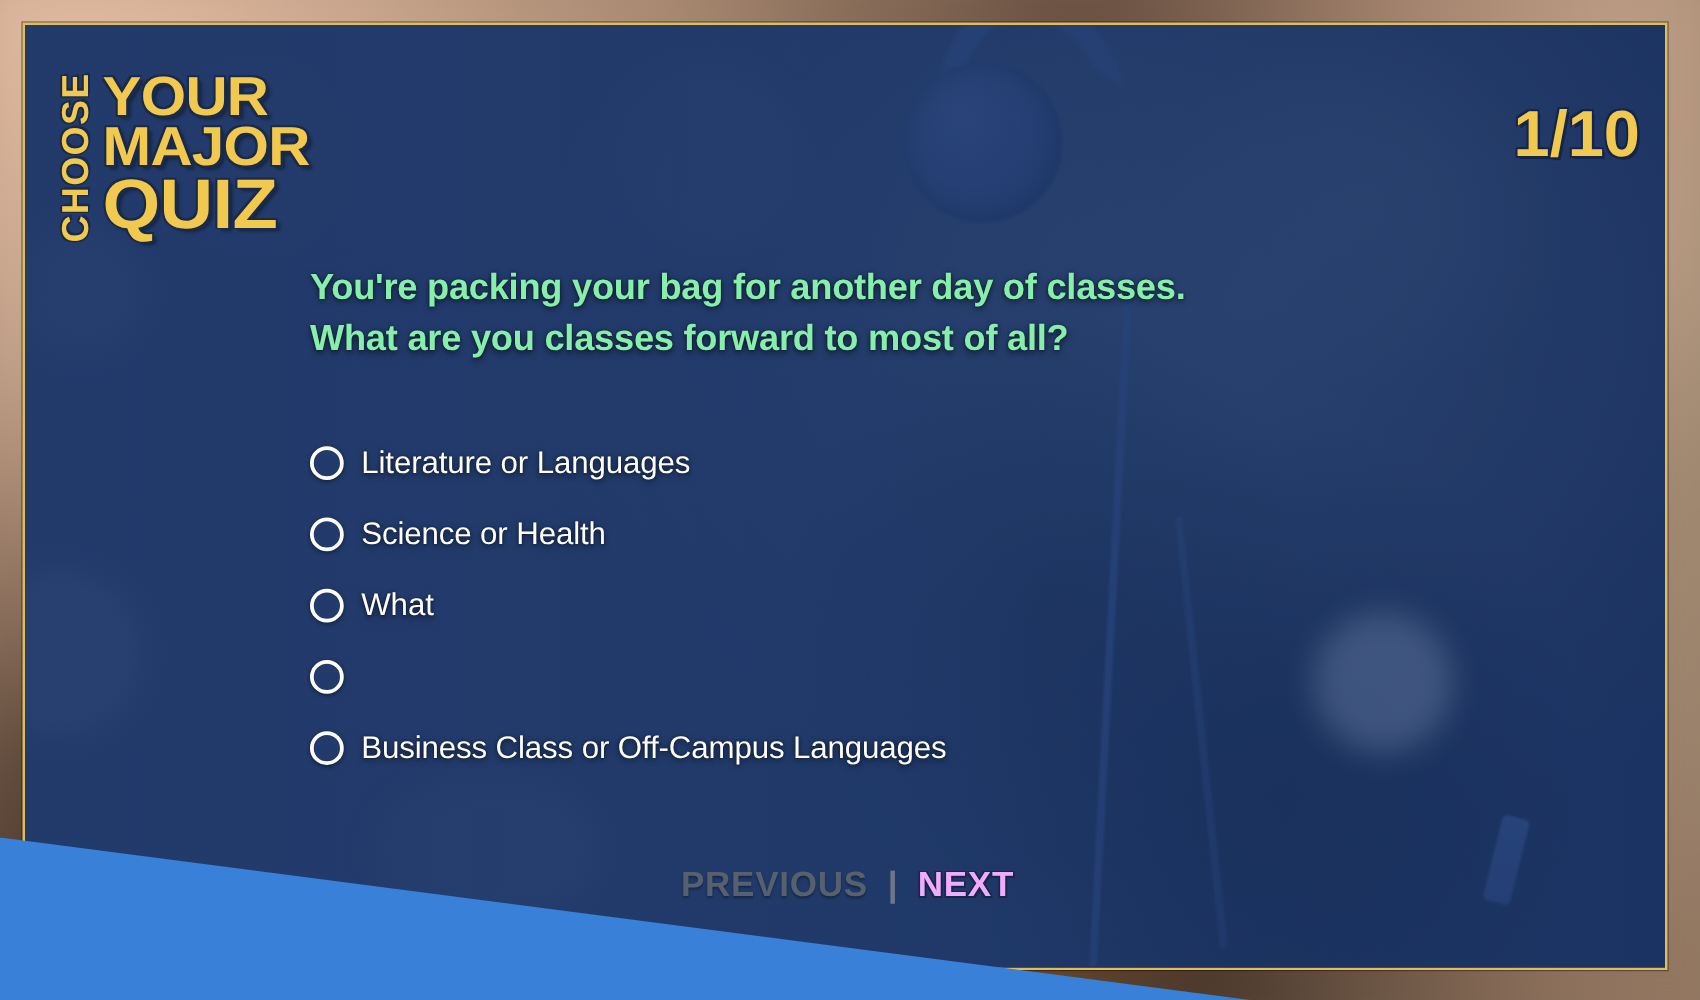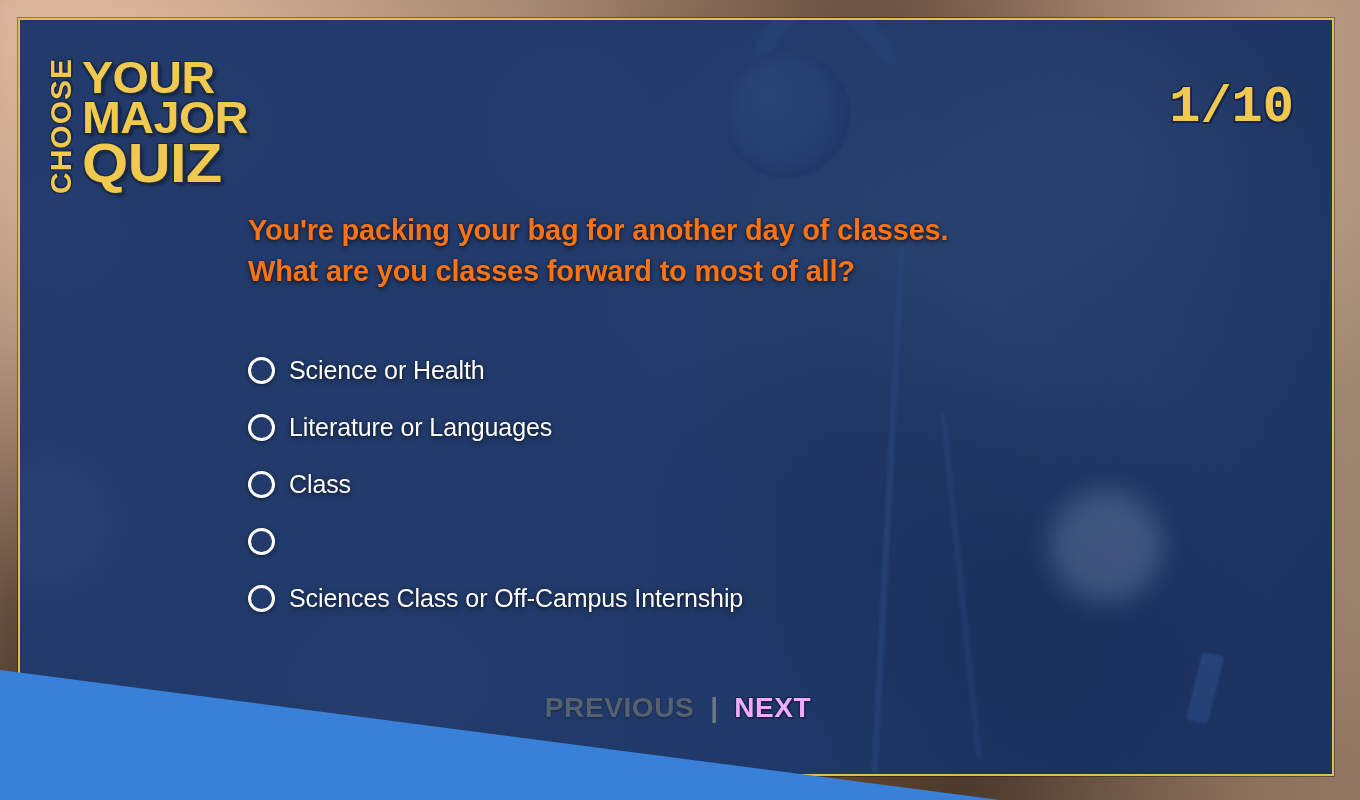--- a/index.html
+++ b/index.html
@@ -222,37 +222,37 @@
     transform: scaleX(1.06);
     transform-origin: left center;
   }
   .logo-line.l1 { font-size: 44px; }
   .logo-line.l2 { font-size: 44px; }
   .logo-line.l3 { font-size: 56px; margin-top: -2px; }
 
   
   .counter {
     position: absolute;
-    right: 38px;
+    right: 20px;
     top: 58px;
-    font-family: Liberation Mono, monospace;
+    font-family: Liberation Sans, sans-serif;
     font-weight: bold;
     font-size: 52px;
     color: #f2c94f;
     letter-spacing: 0px;
     text-shadow: 2px 2px 0 #14244a, -1.5px -1.5px 0 #14244a, 1.5px -1.5px 0 #14244a, -1.5px 1.5px 0 #14244a;
   }
 
   
   .question {
     position: absolute;
     left: 228px;
     top: 190px;
     width: 880px;
-    color: #f97316;
+    color: #86efac;
     font-family: "Liberation Sans", sans-serif;
     font-weight: bold;
     font-size: 29px;
     line-height: 1.42;
     letter-spacing: -0.2px;
     text-shadow: 0 2px 5px rgba(0,0,0,.55), 0 0 2px rgba(0,0,0,.5);
   }
   .question .q-line { display: block; }
 
   
@@ -365,36 +365,36 @@
       <div class="counter">1/10</div>
 
       <div class="question">
         <span class="q-line">You're packing your bag for another day of classes.</span>
         <span class="q-line">What are you classes forward to most of all?</span>
       </div>
 
       <div class="options">
         <div class="option">
           <span class="radio"></span>
-          <span class="option-label">Science or Health</span>
+          <span class="option-label">Literature or Languages</span>
         </div>
         <div class="option">
           <span class="radio"></span>
-          <span class="option-label">Literature or Languages</span>
+          <span class="option-label">Science or Health</span>
         </div>
         <div class="option">
           <span class="radio"></span>
-          <span class="option-label">Class</span>
+          <span class="option-label">What</span>
         </div>
         <div class="option">
           <span class="radio"></span>
         </div>
         <div class="option">
           <span class="radio"></span>
-          <span class="option-label">Sciences Class or Off-Campus Internship</span>
+          <span class="option-label">Business Class or Off-Campus Languages</span>
         </div>
       </div>
 
       <div class="nav">
         <span class="nav-prev">PREVIOUS</span>
         <span class="nav-sep">|</span>
         <span class="nav-next">NEXT</span>
       </div>
 
     </div>

